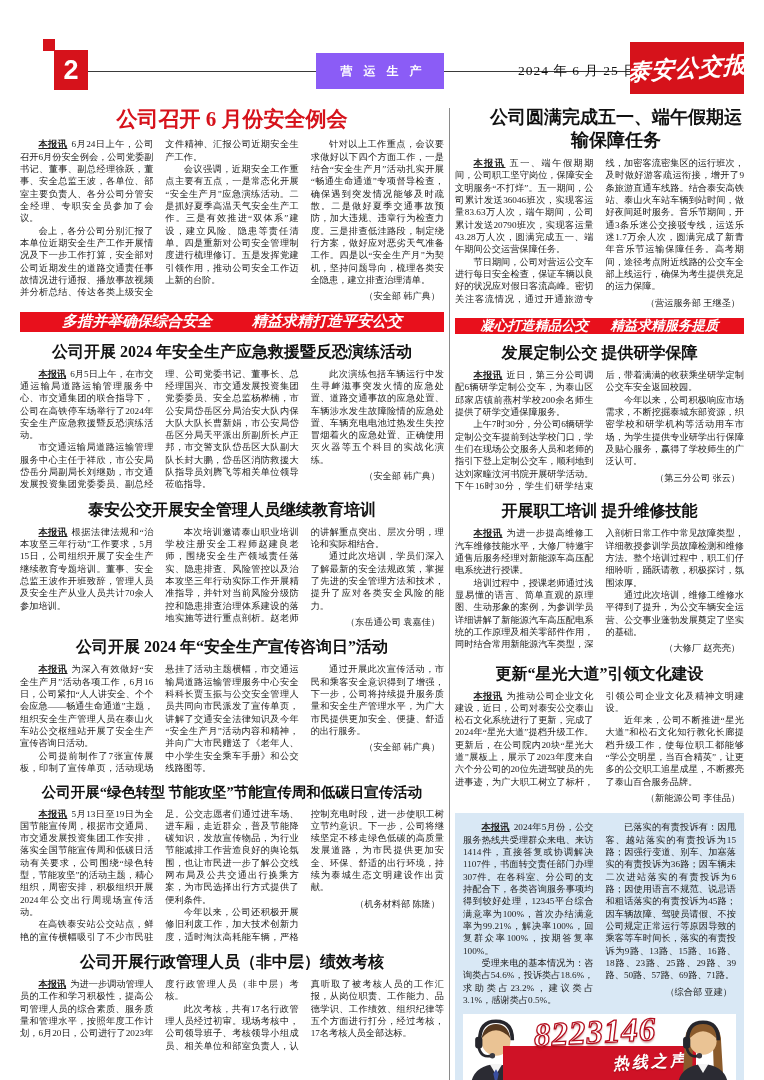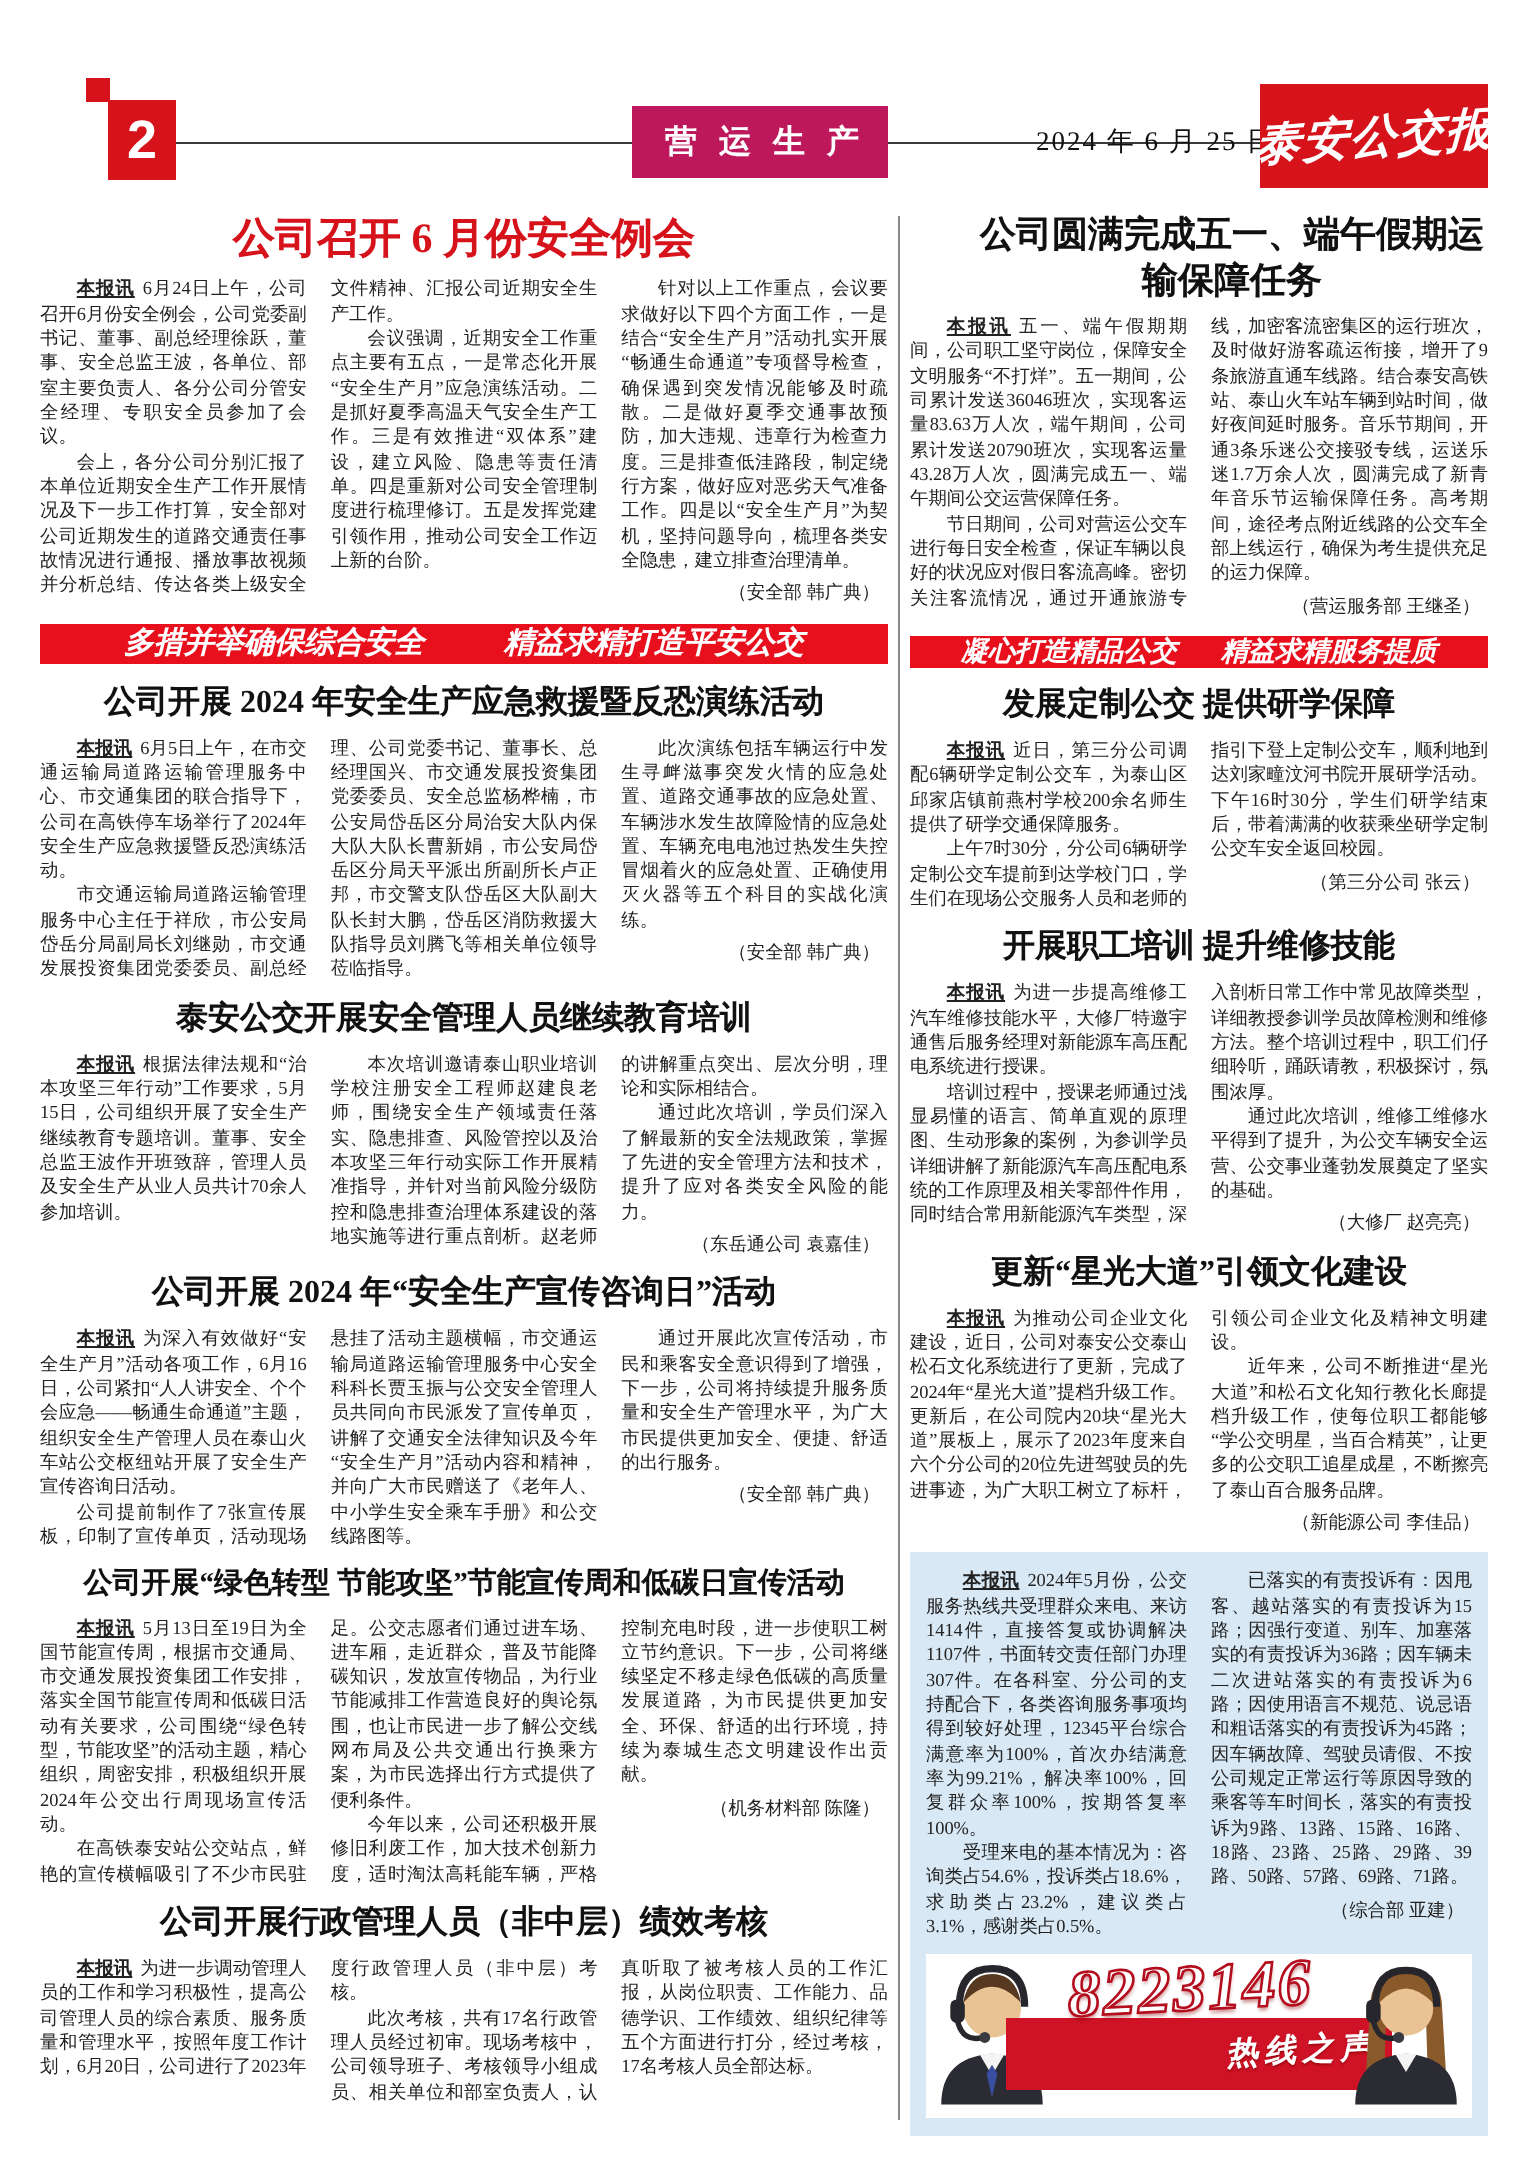--- a/index.html
+++ b/index.html
@@ -9,22 +9,22 @@
     position:relative; overflow:hidden; color:#1c1c1c;
     font-family:"Liberation Serif","DejaVu Serif",serif;
   }
   
   .header-bar { position:relative; height:58px; margin:40px 20px 8px 20px; }
   .header-line { position:absolute; left:42px; right:2px; top:31px; height:1px; background:#3a3a3a; }
   .pagenum { position:absolute; left:34px; top:10px; width:34px; height:40px; background:#d6121b;
     color:#fff; font-family:"Liberation Sans",sans-serif; font-weight:bold; font-size:27px;
     display:flex; align-items:center; justify-content:center; }
   .pagenum::before { content:""; position:absolute; left:-11px; top:-11px; width:12px; height:12px; background:#d6121b; }
-  .section-box { position:absolute; left:296px; top:13px; width:128px; height:36px; background:#be185d;
-    color:#fff; font-family:"Liberation Sans",sans-serif; font-weight:bold; font-size:16px;
+  .section-box { position:absolute; left:296px; top:13px; width:128px; height:36px; background:#8b5cf6;
+    color:#fff; font-family:"Liberation Sans",sans-serif; font-weight:bold; font-size:12px;
     letter-spacing:11px; padding-left:13px; display:flex; align-items:center; justify-content:center; }
   .date-label { position:absolute; left:498px; top:22px; font-size:13.5px; letter-spacing:1px; color:#111; }
   .paper-logo { position:absolute; right:0; top:2px; width:114px; height:52px; background:#d6121b;
     color:#fff; display:flex; align-items:center; justify-content:center; overflow:hidden; }
   .paper-logo span { font-size:23px; font-weight:bold; font-style:italic; letter-spacing:1px;
     transform:rotate(-4deg) skewX(-6deg); white-space:nowrap; }
   
   .content { display:flex; padding:0 20px; align-items:stretch; }
   .col-left { width:424px; }
   .vrule { width:1px; background:#8a8a8a; margin:2px 5px 8px 5px; }
@@ -163,20 +163,21 @@
       <div class="banner banner-right">
         <span>凝心打造精品公交</span>
         <span>精益求精服务提质</span>
       </div>
 
       <article class="article">
         <h2 class="hl hl-md">发展定制公交 提供研学保障</h2>
         <div class="body cols-2">
           <p class="para"><b class="lead-label">本报讯</b><span>近日，第三分公司调配6辆研学定制公交车，为泰山区邱家店镇前燕村学校200余名师生提供了研学交通保障服务。</span></p>
           <p class="para">上午7时30分，分公司6辆研学定制公交车提前到达学校门口，学生们在现场公交服务人员和老师的指引下登上定制公交车，顺利地到达刘家疃汶河书院开展研学活动。下午16时30分，学生们研学结束后，带着满满的收获乘坐研学定制公交车安全返回校园。</p>
+          <p class="para">今年以来，公司积极响应市场需求，不断挖掘泰城东部资源，织密学校和研学机构等活动用车市场，为学生提供专业研学出行保障及贴心服务，赢得了学校师生的广泛认可。</p>
           <p class="byline">（第三分公司 张云）</p>
         </div>
       </article>
 
       <article class="article">
         <h2 class="hl hl-md">开展职工培训 提升维修技能</h2>
         <div class="body cols-2">
           <p class="para"><b class="lead-label">本报讯</b><span>为进一步提高维修工汽车维修技能水平，大修厂特邀宇通售后服务经理对新能源车高压配电系统进行授课。</span></p>
           <p class="para">培训过程中，授课老师通过浅显易懂的语言、简单直观的原理图、生动形象的案例，为参训学员详细讲解了新能源汽车高压配电系统的工作原理及相关零部件作用，同时结合常用新能源汽车类型，深入剖析日常工作中常见故障类型，详细教授参训学员故障检测和维修方法。整个培训过程中，职工们仔细聆听，踊跃请教，积极探讨，氛围浓厚。</p>
           <p class="para">通过此次培训，维修工维修水平得到了提升，为公交车辆安全运营、公交事业蓬勃发展奠定了坚实的基础。</p>

